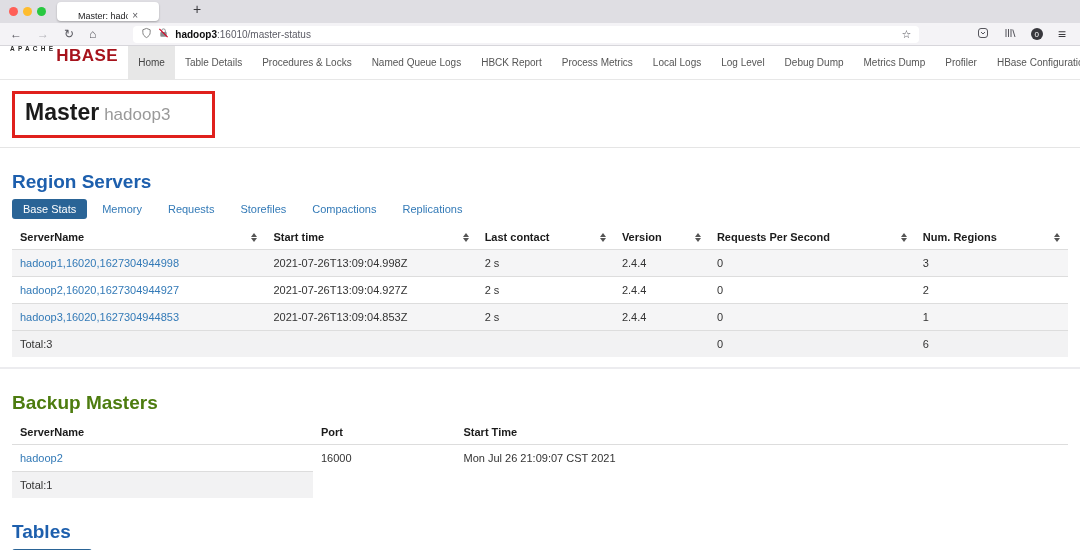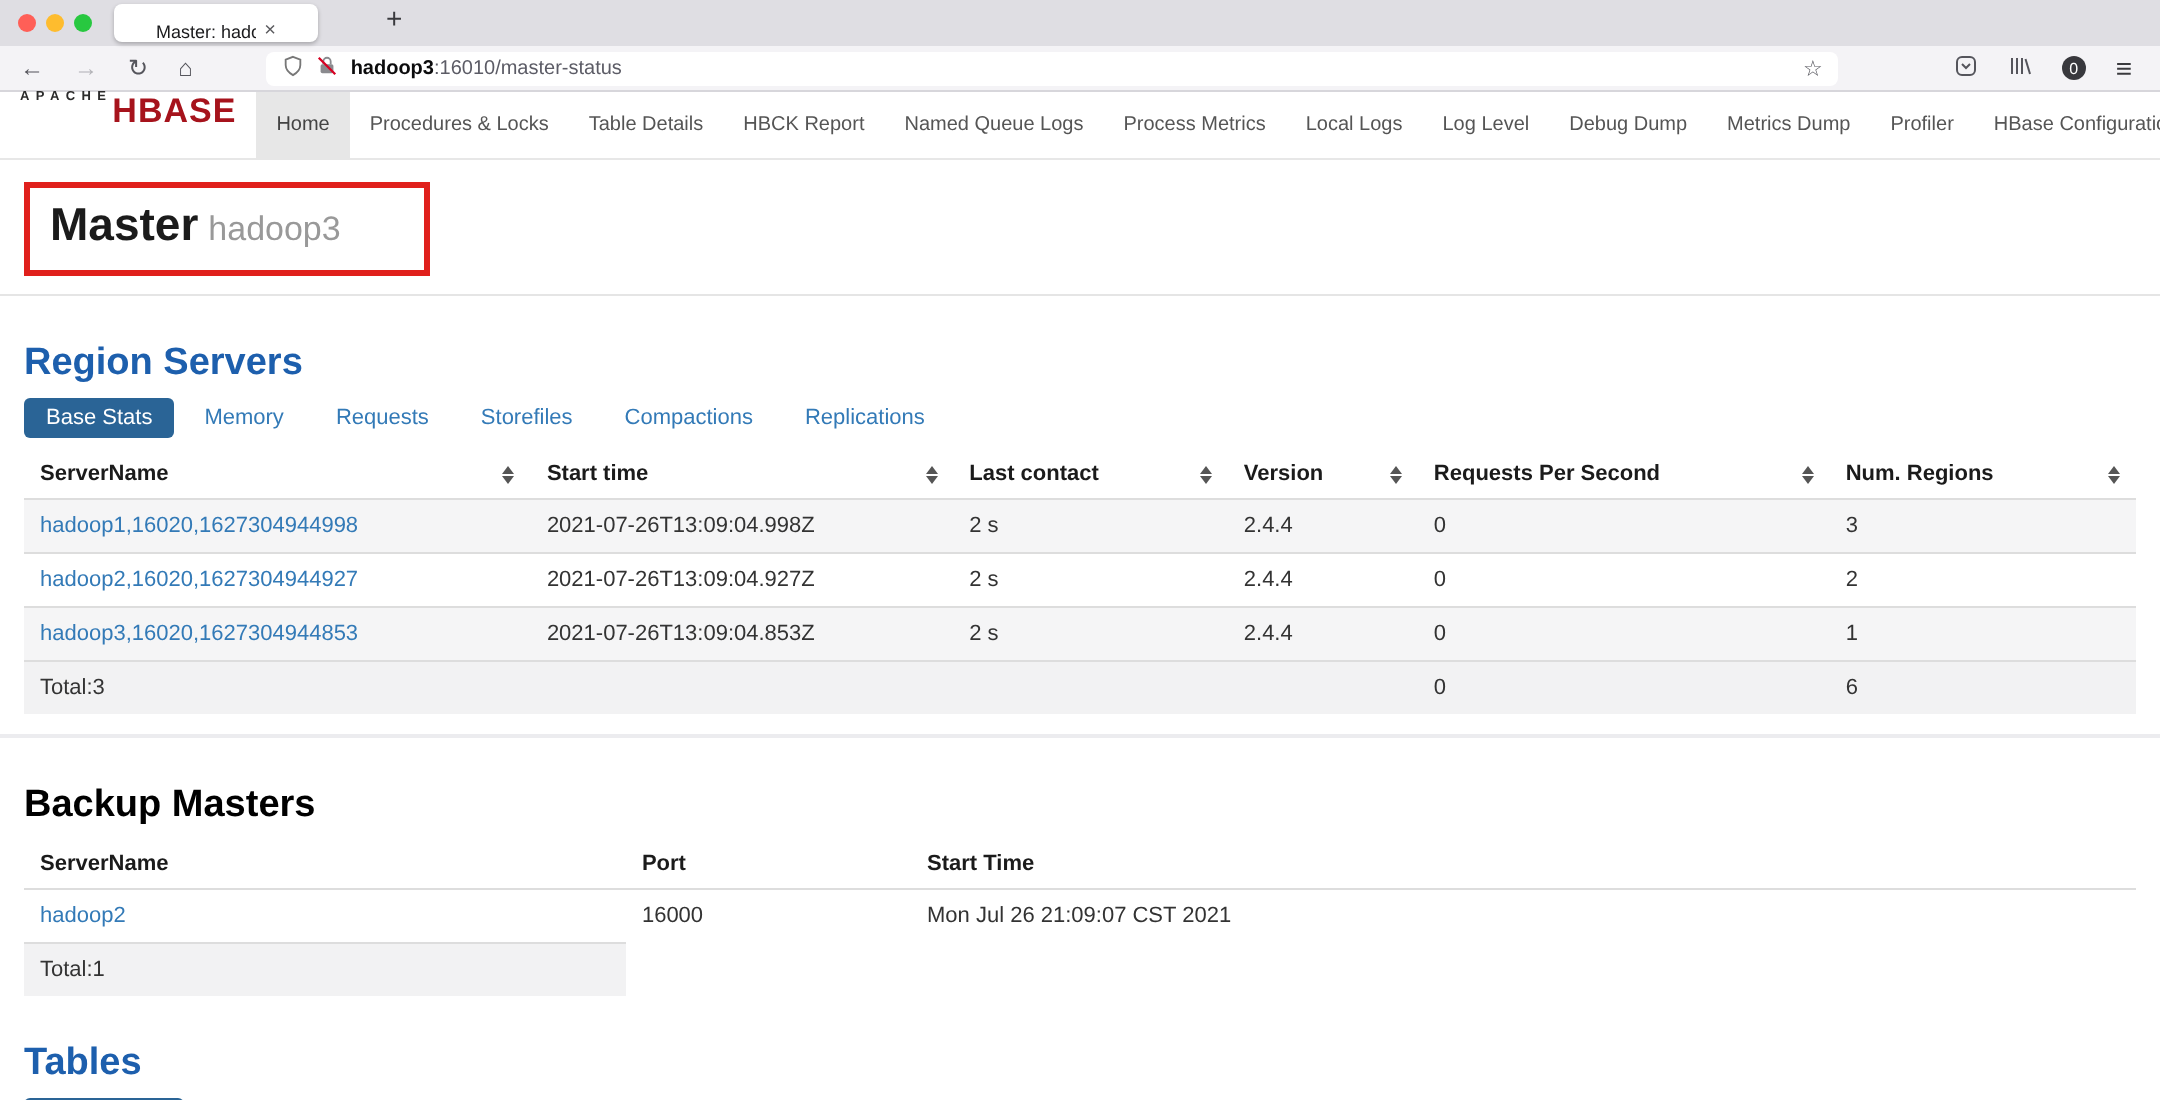--- a/index.html
+++ b/index.html
@@ -49,21 +49,21 @@
   .nav-item.active{background:var(--nav-active-bg);color:#444}
 
   
   .content{padding:0 12px}
   .master-box{display:inline-block;border:3px solid var(--annotation-red);
               margin-top:11px;padding:5px 42px 9px 10px}
   .master-box h1{margin:0;font-size:23px;font-weight:bold;color:#1b1b1b}
   .master-box small{font-size:17px;font-weight:normal;color:#999;margin-left:5px}
   .full-hr{border:0;border-top:1px solid #e5e5e5;margin:9px -12px 0 -12px}
 
-  h2.section{font-size:19px;font-weight:bold;margin:23px 0 6px 0;color:#000000}
+  h2.section{font-size:19px;font-weight:bold;margin:23px 0 6px 0;color:#4d7c0f}
   h2.section.blue{color:var(--heading-blue)}
   .pills{display:flex;gap:4px;margin:4px 0 6px 0}
   .pill{font-size:11px;color:var(--link-blue);padding:4px 11px;border-radius:3px;cursor:pointer}
   .pill.active{background:var(--pill-active-bg);color:#fff}
 
   table{width:100%;border-collapse:collapse;font-size:11px;table-layout:fixed}
   th{text-align:left;font-weight:bold;color:#1b1b1b;padding:6px 8px;border-bottom:1px solid #ddd}
   td{padding:7px 8px;border-top:1px solid #ddd;color:#333;overflow:hidden;white-space:nowrap}
   tr.striped{background:var(--stripe-gray)}
   tr.total-row{background:var(--total-row-bg)}
@@ -142,24 +142,24 @@
   </div>
 </div>
 
 <nav class="hbase-nav">
   <div class="logo">
     <span class="logo-top">APACHE</span>
     <span class="logo-main">HBASE</span>
   </div>
   <div id="nav-items">
       <div class="nav-item active">Home</div>
+      <div class="nav-item">Table Details</div>
       <div class="nav-item">Procedures &amp; Locks</div>
-      <div class="nav-item">Table Details</div>
+      <div class="nav-item">Named Queue Logs</div>
       <div class="nav-item">HBCK Report</div>
-      <div class="nav-item">Named Queue Logs</div>
       <div class="nav-item">Process Metrics</div>
       <div class="nav-item">Local Logs</div>
       <div class="nav-item">Log Level</div>
       <div class="nav-item">Debug Dump</div>
       <div class="nav-item">Metrics Dump</div>
       <div class="nav-item">Profiler</div>
       <div class="nav-item">HBase Configuration</div>
     </div>
 </nav>
 

